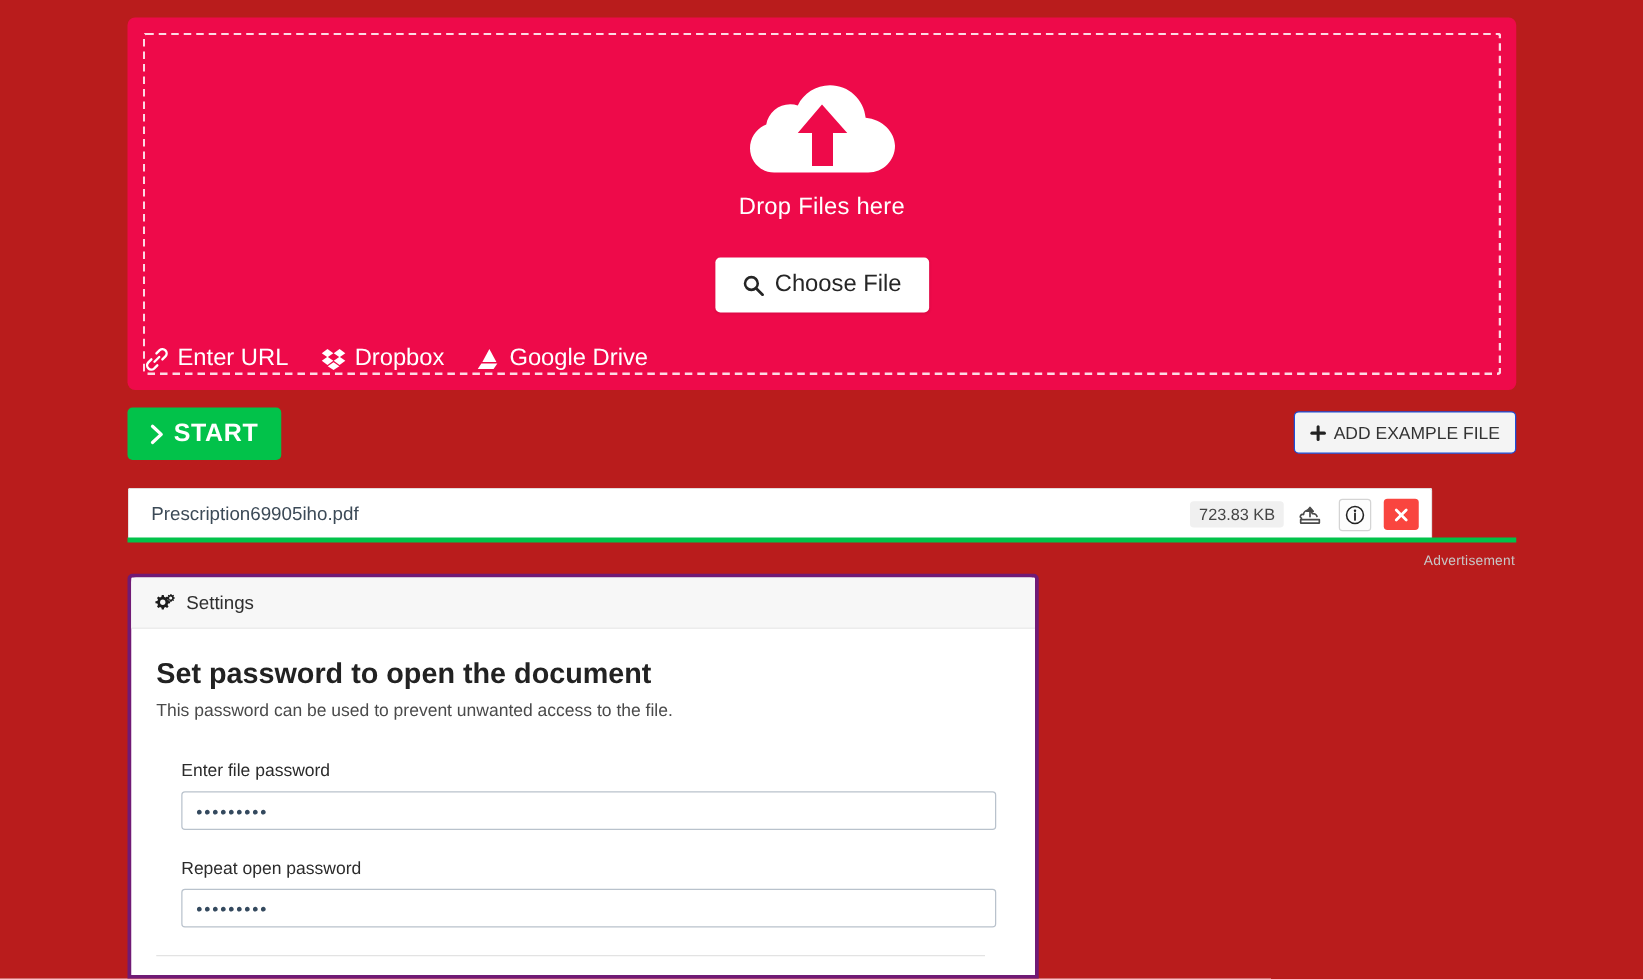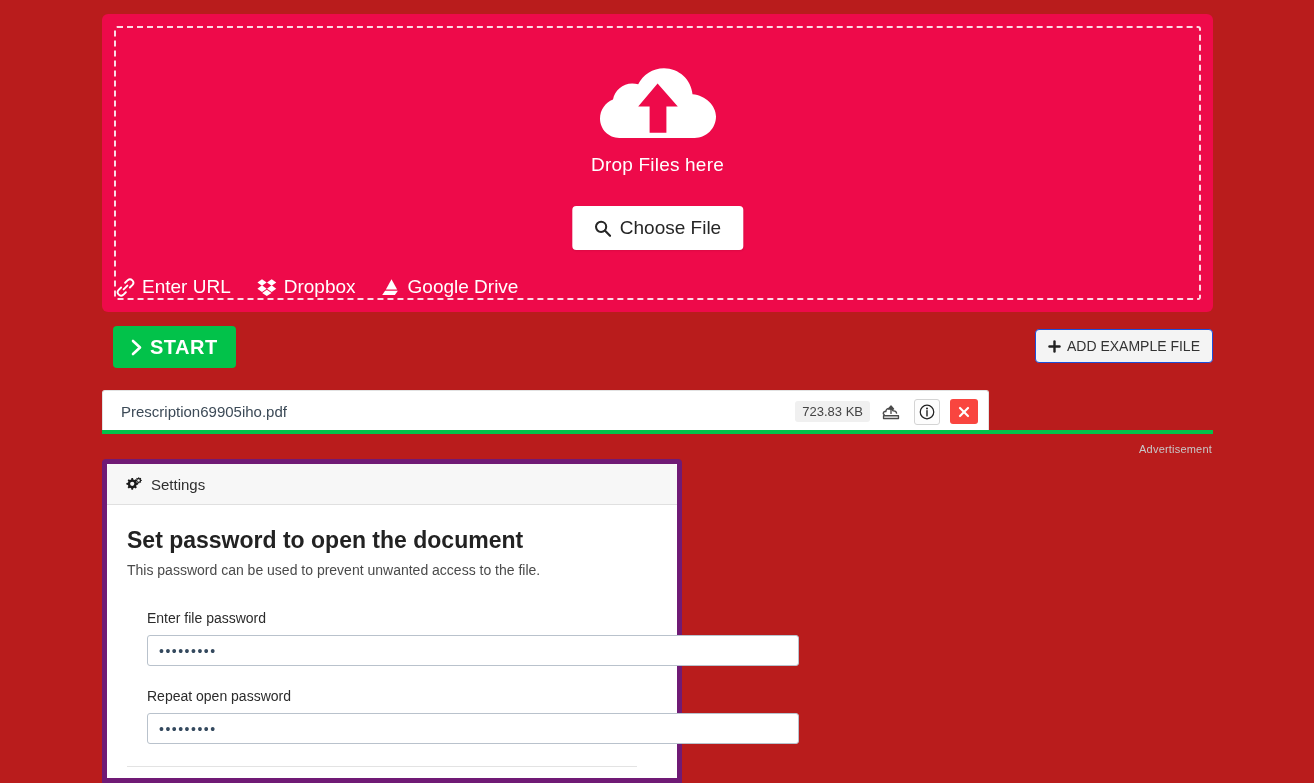--- a/index.html
+++ b/index.html
@@ -92,21 +92,21 @@
   
   .action-bar {
     position: absolute;
     left: 102px;
     top: 326px;
     width: 1111px;
     height: 44px;
   }
   .start-btn {
     position: absolute;
-    left: 11px;
+    left: 0;
     top: 0;
     background: #02c24a;
     color: #ffffff;
     border: none;
     border-radius: 4px;
     height: 42px;
     padding: 13px 18px;
     font-size: 20px;
     font-weight: bold;
     letter-spacing: 0.5px;
@@ -133,21 +133,21 @@
     cursor: pointer;
     font-family: "Liberation Sans", sans-serif;
     white-space: nowrap;
   }
 
   
   .file-row {
     position: absolute;
     left: 102px;
     top: 390px;
-    width: 887px;
+    width: 1044px;
     height: 42px;
     background: #ffffff;
     border: 1px solid #e2e2e2;
     border-bottom: none;
     border-radius: 3px 3px 0 0;
     display: flex;
     align-items: center;
     padding: 0 10px 0 18px;
   }
   .file-name {
@@ -220,24 +220,24 @@
     font-size: 11px;
     color: #c8c8c8;
     letter-spacing: 0.2px;
   }
 
   
   .settings-panel {
     position: absolute;
     left: 102px;
     top: 459px;
-    width: 580px;
+    width: 729px;
     min-height: 324px;
     background: #ffffff;
-    border: 5px solid #701a75;
+    border: 3px solid #701a75;
     border-radius: 4px 4px 0 0;
   }
   .settings-header {
     height: 41px;
     background: #f7f7f7;
     border-bottom: 1px solid #e0e0e0;
     display: flex;
     align-items: center;
     padding: 0 18px;
     gap: 8px;

